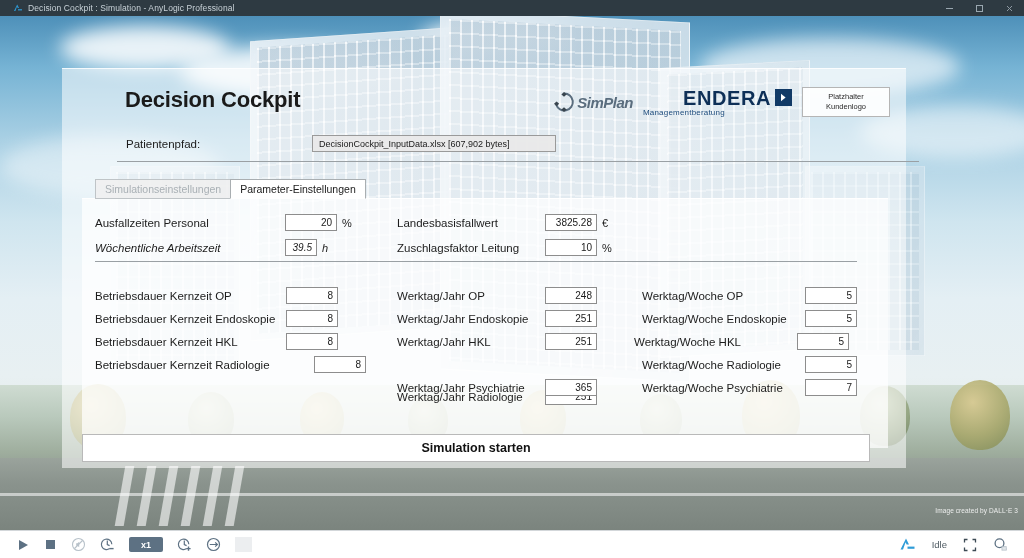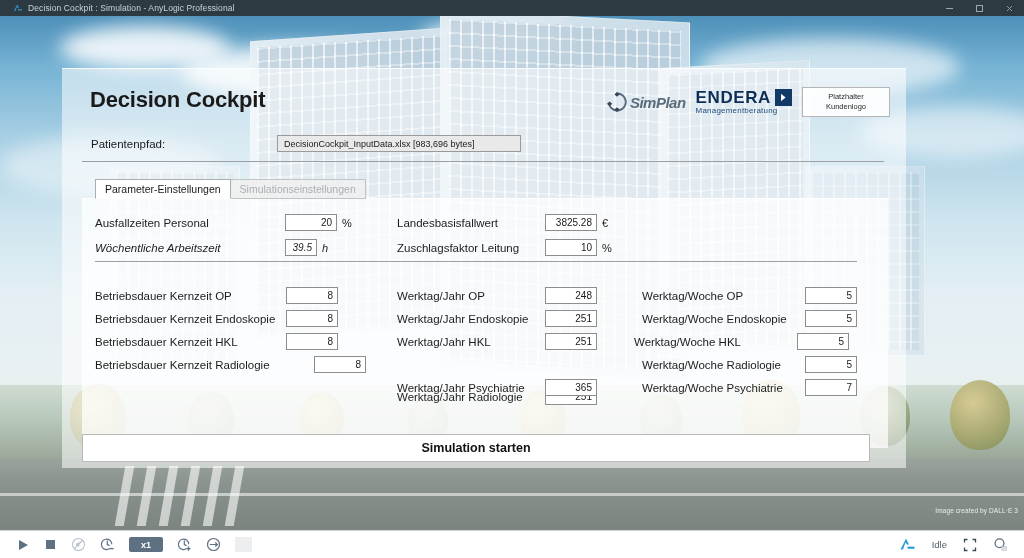--- a/index.html
+++ b/index.html
@@ -145,20 +145,21 @@
     white-space: nowrap;
   }
 
   
   .panel {
     position: absolute;
     left: 62px; top: 68px;
     width: 844px; height: 400px;
     background: rgba(255,255,255,0.55);
     border-top: 1px solid rgba(255,255,255,0.8);
+    padding-left: 35px;
   }
   .panel-head {
     position: relative;
     height: 98px;
   }
   .app-title {
     position: absolute;
     left: 28px; top: 18px;
     font-size: 22px;
     font-weight: bold;
@@ -207,24 +208,25 @@
     color: #5a6d7e;
     letter-spacing: -0.5px;
   }
   .logo-endera { line-height: 1; text-align: left; }
   .logo-endera .top {
     display: flex;
     align-items: center;
     gap: 4px;
   }
   .logo-endera .name {
-    font-size: 17px;
+    font-size: 20px;
     font-weight: bold;
     color: #0d2f57;
     letter-spacing: 0.6px;
+    margin-left: 40px;
   }
   .logo-endera .chev {
     width: 17px; height: 17px;
     background: #123a66;
     display: flex; align-items: center; justify-content: center;
   }
   .logo-endera .sub {
     font-size: 8px;
     color: #1b4a7b;
     letter-spacing: 0.2px;
@@ -465,21 +467,21 @@
 
     <div class="watermark">Image created by DALL·E 3</div>
   </div>
 
   <div class="panel">
 
     <div class="panel-head">
       <div class="app-title">Decision Cockpit</div>
 
       <div class="path-label">Patientenpfad:</div>
-      <div class="path-field">DecisionCockpit_InputData.xlsx [983,696 bytes]</div>
+      <div class="path-field">DecisionCockpit_InputData.xlsx [607,902 bytes]</div>
 
       <div class="logos">
         <div class="logo-simplan">
           <span class="mark">
             <svg width="22" height="22" viewBox="0 0 22 22">
               <path d="M11 2.5 A8.5 8.5 0 1 1 3.2 13.5" fill="none" stroke="#5a6d7e" stroke-width="2"></path>
               <path d="M11 1 L13.6 3.4 L11 5.8 L8.4 3.4 Z" fill="#39454f"></path>
               <path d="M3.6 10.4 L6.2 12.8 L3.6 15.2 L1 12.8 Z" fill="#39454f"></path>
               <path d="M11 16.2 L13.6 18.6 L11 21 L8.4 18.6 Z" fill="#39454f"></path>
             </svg>
@@ -502,25 +504,25 @@
         <div class="logo-placeholder">
           <span>Platzhalter</span>
           <span>Kundenlogo</span>
         </div>
       </div>
 
       <div class="divider"></div>
     </div>
 
     <div class="tabstrip">
+      <div class="tab">
+        <span>Simulationseinstellungen</span>
+      </div>
       <div class="tab active">
         <span>Parameter-Einstellungen</span>
-      </div>
-      <div class="tab">
-        <span>Simulationseinstellungen</span>
       </div>
     </div>
 
     <div class="card">
 
       <div class="frow" style="left:13px; top:15px; width:260px;">
         <span class="flabel" style="width:190px;">Ausfallzeiten Personal</span>
         <span class="fin" style="width:52px;">20</span>
         <span class="funit">%</span>
       </div>

